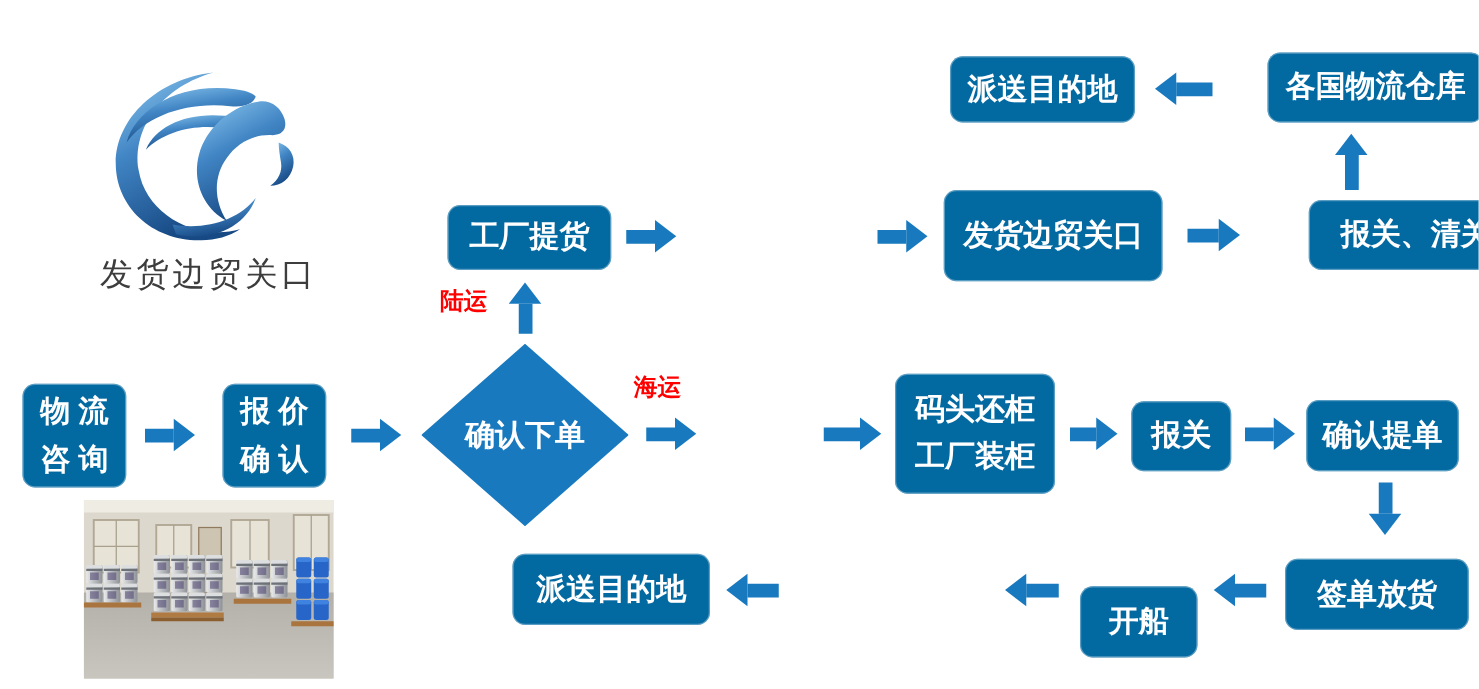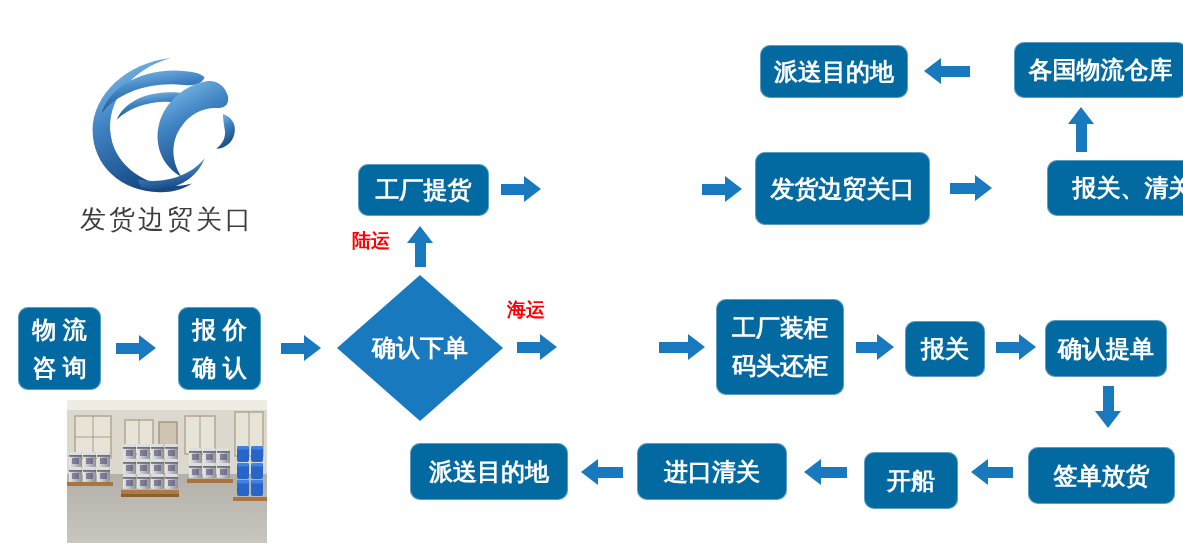--- a/index.html
+++ b/index.html
@@ -221,22 +221,22 @@
   <div class="arr-r" style="left:517px;top:334px;width:40px">
       <i class="bar"></i>
       <i class="tip"></i>
     </div>
 
   <div class="arr-r" style="left:659px;top:334px;width:46px">
       <i class="bar"></i>
       <i class="tip"></i>
     </div>
   <div class="node two" style="left:716px;top:299px;width:128px;height:96px">
+    <span class="nl">码头还柜</span>
     <span class="nl">工厂装柜</span>
-    <span class="nl">码头还柜</span>
   </div>
   <div class="arr-r" style="left:856px;top:334px;width:38px">
       <i class="bar"></i>
       <i class="tip"></i>
     </div>
   <div class="node" style="left:905px;top:321px;width:80px;height:56px">
     <span class="nl">报关</span>
   </div>
   <div class="arr-r" style="left:996px;top:334px;width:40px">
       <i class="bar"></i>
@@ -250,30 +250,27 @@
       <i class="tip"></i>
     </div>
 
   <div class="node" style="left:1028px;top:447px;width:147px;height:57px">
     <span class="nl">签单放货</span>
   </div>
   <div class="arr-l" style="left:971px;top:459px;width:42px">
       <i class="tip"></i>
       <i class="bar"></i>
     </div>
-  <div class="node" style="left:864px;top:452px;width:94px;height:57px">
+  <div class="node" style="left:864px;top:469px;width:94px;height:57px">
     <span class="nl">开船</span>
   </div>
   <div class="arr-l" style="left:804px;top:459px;width:43px">
       <i class="tip"></i>
       <i class="bar"></i>
     </div>
-  <div class="node" style="left:637px;top:443px;width:150px;height:57px">
-    <span class="nl">进口清关</span>
-  </div>
   <div class="arr-l" style="left:581px;top:459px;width:42px">
       <i class="tip"></i>
       <i class="bar"></i>
     </div>
   <div class="node" style="left:410px;top:443px;width:158px;height:57px">
     <span class="nl">派送目的地</span>
   </div>
 
 </div>
 

